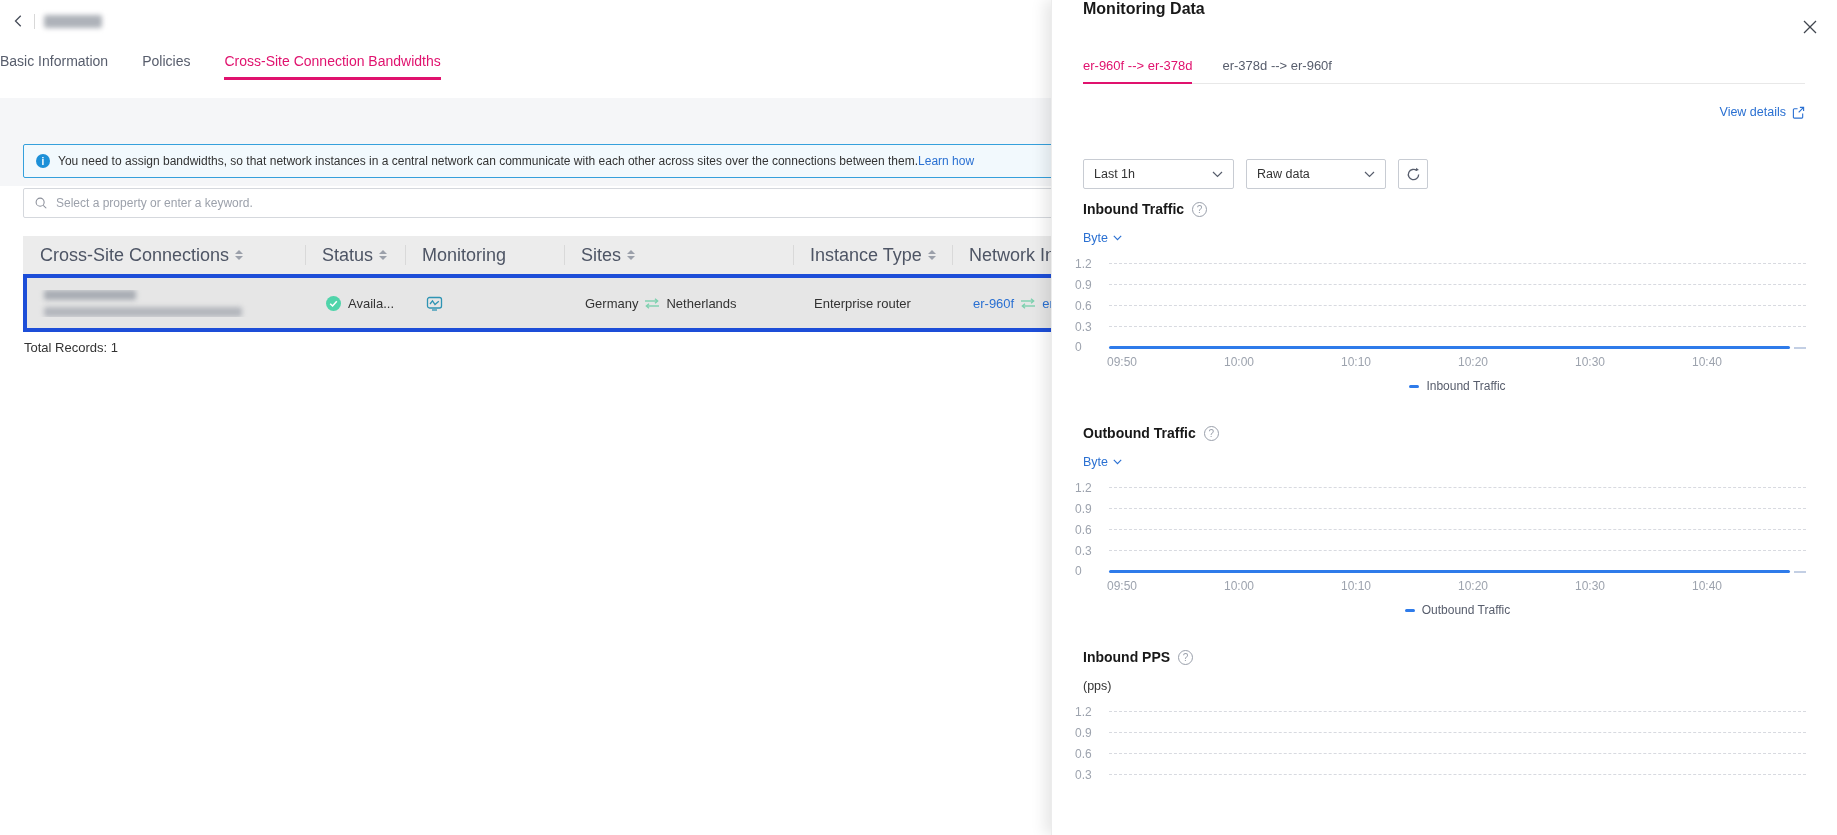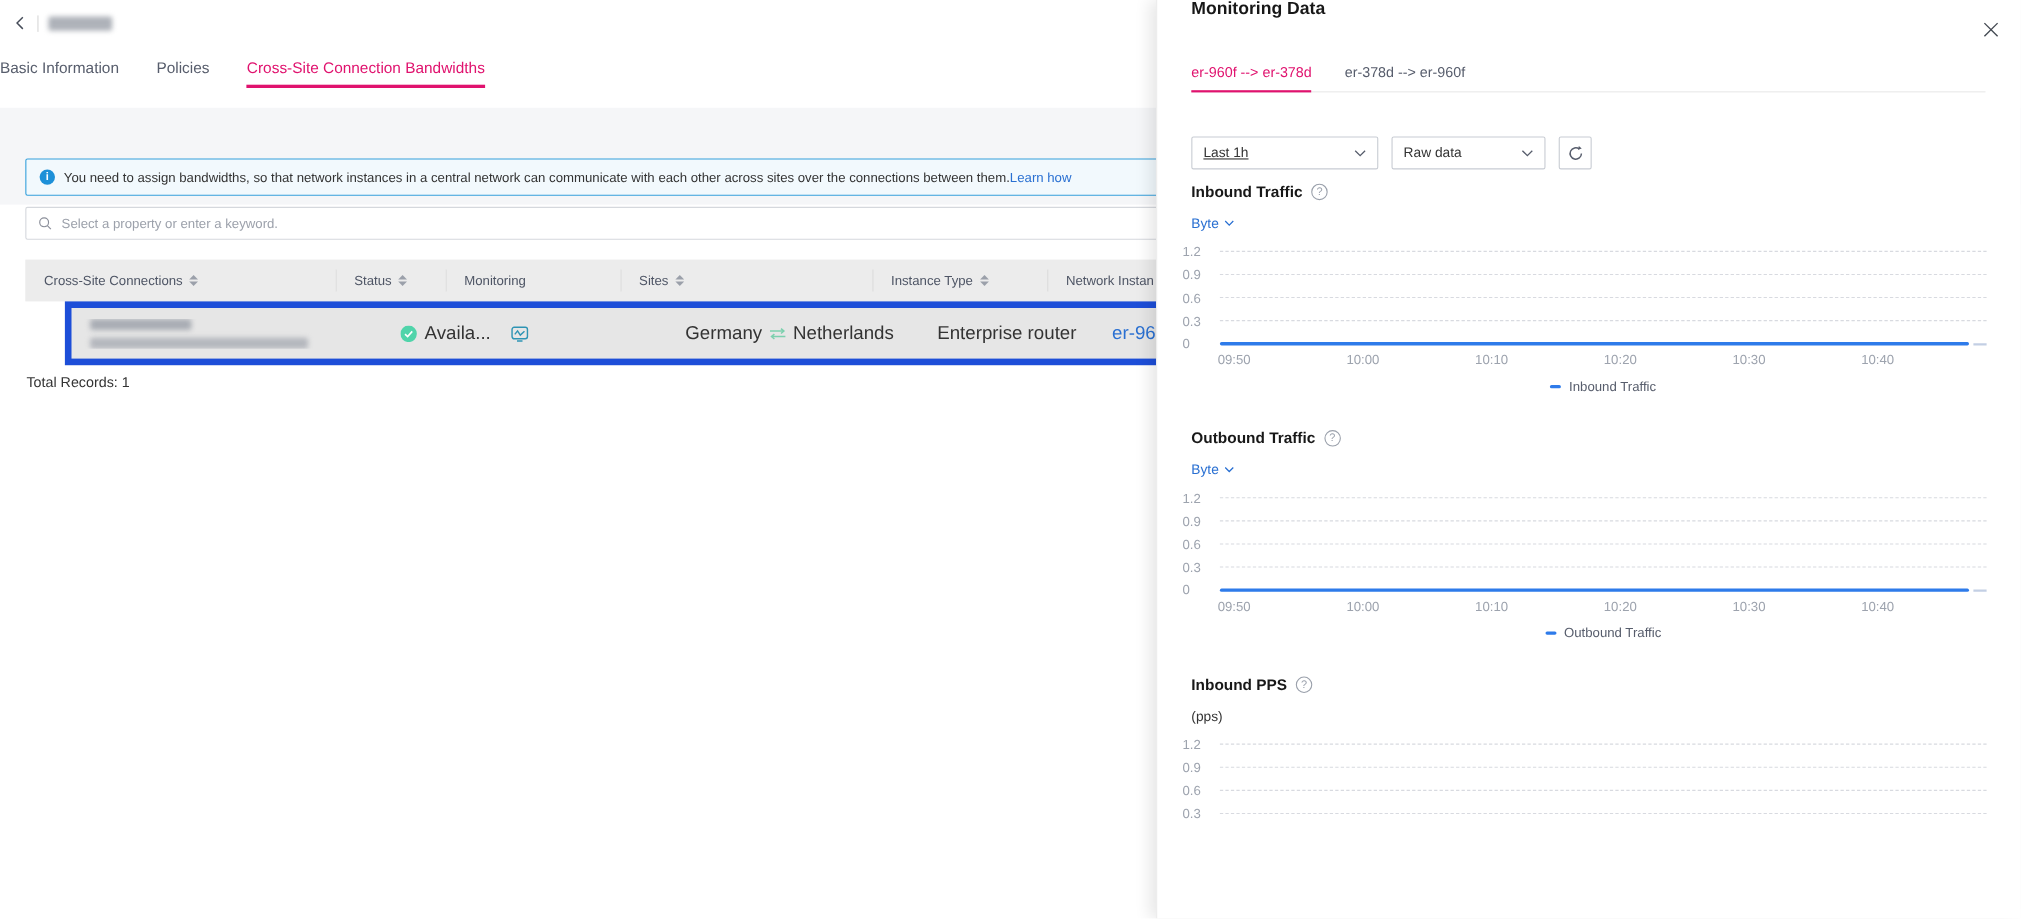--- a/index.html
+++ b/index.html
@@ -30,30 +30,30 @@
     font-weight:bold; display:inline-flex; align-items:center; justify-content:center; margin-right:8px; flex:0 0 auto; font-style:normal; }
   .banner-link { color:#2a70d2; cursor:pointer; white-space:nowrap; }
 
   .searchbox { margin-top:10px; height:30px; background:#fff; border:1px solid #d5d8dd; border-radius:2px;
     display:flex; align-items:center; padding:0 10px; }
   .searchbox input { border:none; outline:none; flex:1; font-size:12px; color:#333; background:transparent;
     font-family:"Liberation Sans", sans-serif; margin-left:8px; }
   .searchbox input::placeholder { color:#9ca1ab; }
 
   .table { margin-top:18px; }
-  .thead { display:flex; height:38px; background:#ececec; align-items:center; font-size:12px; color:#4e5565; }
+  .thead { display:flex; height:38px; background:#ececec; align-items:center; font-size:18px; color:#4e5565; }
   .th { padding-left:17px; display:flex; align-items:center; height:100%; position:relative; white-space:nowrap; overflow:hidden; }
   .th + .th::before { content:""; position:absolute; left:0; top:9px; bottom:9px; width:1px; background:#d9d9d9; }
   .c1{width:282px;} .c2{width:100px;} .c3{width:159px;} .c4{width:229px;} .c5{width:159px;} .c6{flex:1;}
   .sort { display:inline-flex; flex-direction:column; margin-left:6px; gap:2px; cursor:pointer; }
   .sort i { display:block; width:0; height:0; border-left:4px solid transparent; border-right:4px solid transparent; }
   .sort .up { border-bottom:4px solid #9ba0aa; }
   .sort .dn { border-top:4px solid #9ba0aa; }
 
-  .trow { display:flex; align-items:center; height:58px; background:#e6e6e6; border:6px solid #1d4ed8; font-size:17px; color:#333; cursor:pointer;margin-left:36px; }
+  .trow { display:flex; align-items:center; height:58px; background:#e6e6e6; border:4px solid #1d4ed8; font-size:13px; color:#333; cursor:pointer; }
   .td { padding-left:17px; display:flex; align-items:center; white-space:nowrap; overflow:hidden; }
   .blur-lines { display:flex; flex-direction:column; gap:7px; }
   .blur1 { width:92px; height:10px; background:#a9adb4; filter:blur(2.5px); border-radius:2px; }
   .blur2 { width:198px; height:10px; background:#b4b7bd; filter:blur(2.5px); border-radius:2px; }
   .status-ic { margin-right:7px; display:inline-flex; }
   .mon-ic { display:inline-flex; cursor:pointer; }
   .arrows { margin:0 6px; display:inline-flex; }
   .link-text { color:#2a70d2; }
 
   .total { margin-top:8px; font-size:13px; color:#333; padding-left:1px; }
@@ -69,21 +69,21 @@
   .ptab { font-size:13px; color:#575d6c; padding-bottom:10px; margin-right:30px; position:relative; cursor:pointer; white-space:nowrap; }
   .ptab.active { color:#e0126e; }
   .ptab.active::after { content:""; position:absolute; left:0; right:0; bottom:-1px; height:2px; background:#e0126e; }
 
   .viewrow { display:flex; justify-content:flex-end; margin-top:21px; }
   .view-link { display:inline-flex; align-items:center; gap:6px; font-size:12.5px; color:#2a70d2; cursor:pointer; }
 
   .controls { display:flex; align-items:center; gap:12px; margin-top:40px; }
   .select { height:30px; border:1px solid #c8ccd3; border-radius:2px; background:#fff; display:flex; align-items:center;
     justify-content:space-between; padding:0 10px; font-size:12.5px; color:#333; cursor:pointer; }
-  .sel-time { width:170px;text-decoration:underline; } .sel-mode { width:140px; }
+  .sel-time { width:151px; } .sel-mode { width:140px; }
   .refresh-btn { width:30px; height:30px; border:1px solid #c8ccd3; border-radius:2px; background:#fff;
     display:flex; align-items:center; justify-content:center; cursor:pointer; }
 
   .chart-sec { margin-top:12px; }
   .chart-sec + .chart-sec { margin-top:32px; }
   .chart-head { display:flex; align-items:center; gap:8px; }
   .chart-title { font-size:14px; font-weight:bold; color:#181818; }
   .help-icon { width:15px; height:15px; border:1px solid #9aa0ab; border-radius:50%; color:#9aa0ab; font-size:10px;
     display:inline-flex; align-items:center; justify-content:center; cursor:pointer; }
   .unit-row { margin-top:12px; height:18px; display:flex; align-items:center; }
@@ -246,20 +246,30 @@
   </span>
 
   <div class="panel-pad">
     <div class="panel-title">Monitoring Data</div>
 
     <div class="ptabs">
       <span class="ptab active">er-960f --&gt; er-378d</span>
       <span class="ptab">er-378d --&gt; er-960f</span>
     </div>
 
+    <div class="viewrow">
+      <span class="view-link">
+        <span>View details</span>
+        <svg width="13" height="13" viewBox="0 0 14 14">
+          <path d="M11.5 8v4a1 1 0 0 1-1 1H2.5a1 1 0 0 1-1-1V4a1 1 0 0 1 1-1H6" fill="none" stroke="#2a70d2" stroke-width="1.2"></path>
+          <polyline points="8.5,1.5 12.5,1.5 12.5,5.5" fill="none" stroke="#2a70d2" stroke-width="1.2"></polyline>
+          <line x1="12.2" y1="1.8" x2="7.2" y2="6.8" stroke="#2a70d2" stroke-width="1.2"></line>
+        </svg>
+      </span>
+    </div>
 
     <div class="controls">
       <div class="select sel-time">
         <span>Last 1h</span>
         <svg width="11" height="7" viewBox="0 0 11 7">
           <polyline points="1,1 5.5,5.5 10,1" fill="none" stroke="#575d6c" stroke-width="1.2"></polyline>
         </svg>
       </div>
       <div class="select sel-mode">
         <span>Raw data</span>

